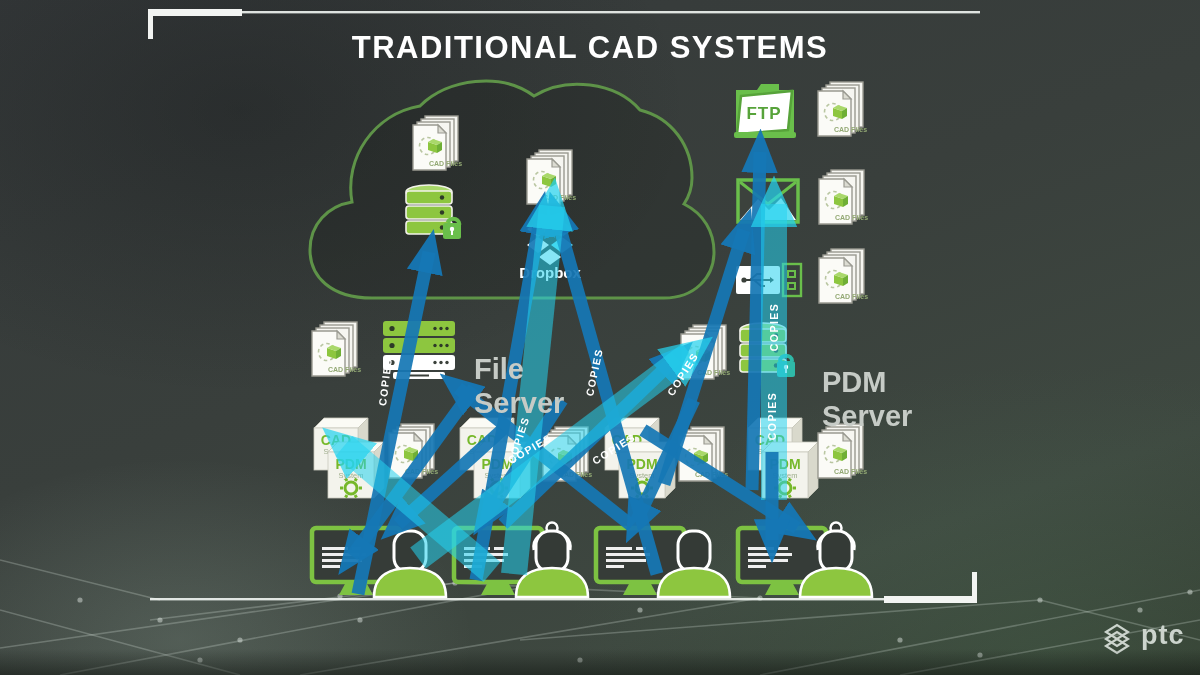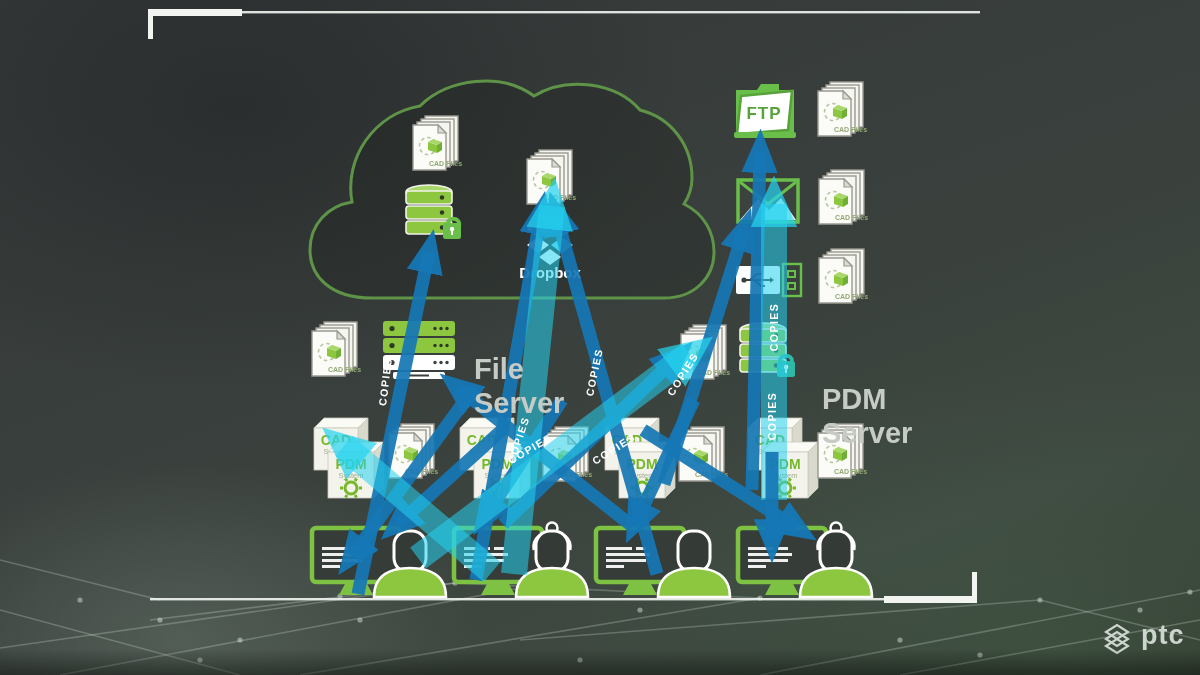--- a/index.html
+++ b/index.html
@@ -11,21 +11,21 @@
       radial-gradient(600px 380px at 240px 110px, rgba(18,20,22,0.35), rgba(0,0,0,0) 75%),
       linear-gradient(160deg,#35393a 0%,#393f3c 45%,#3e4840 78%,#32392f 100%);
   }
   #stage:after{content:"";position:absolute;left:0;right:0;bottom:0;height:26px;
     background:linear-gradient(rgba(0,0,0,0),rgba(12,16,12,0.5));pointer-events:none;}
   .abs{position:absolute;}
   #title{left:0;width:1180px;top:30px;text-align:center;color:#fff;
     font-size:31px;font-weight:700;letter-spacing:1.5px;}
   .server-label{color:#c6cbc6;font-size:29px;font-weight:700;line-height:34px;width:110px;margin-top:36px;}
   #file-server-label{left:474px;top:316px;}
-  #pdm-server-label{left:822px;top:346px;}
+  #pdm-server-label{left:822px;top:329px;}
   #ptc-logo{left:1100px;top:620px;display:flex;gap:7px;color:#ccd4cd;}
   #ptc-logo .brand{font-size:27px;font-weight:700;letter-spacing:1px;}
   svg text{font-family:"Liberation Sans",sans-serif;}
 </style>
 </head>
 <body>
 
 <div id="stage">
   <svg id="diagram" class="abs" width="1200" height="675" viewBox="0 0 1200 675">
     <defs>
@@ -466,20 +466,21 @@
         <text transform="translate(522,441) rotate(-72)" font-size="10.5" font-weight="700" fill="#fff" letter-spacing="1.5" text-anchor="middle">COPIES</text>
         <text transform="translate(598,373) rotate(-78)" font-size="10.5" font-weight="700" fill="#fff" letter-spacing="1.5" text-anchor="middle">COPIES</text>
         <text transform="translate(616,452) rotate(-32)" font-size="10.5" font-weight="700" fill="#fff" letter-spacing="1.5" text-anchor="middle">COPIES</text>
         <text transform="translate(686,376) rotate(-58)" font-size="10.5" font-weight="700" fill="#fff" letter-spacing="1.5" text-anchor="middle">COPIES</text>
         <text transform="translate(778,327) rotate(-90)" font-size="10.5" font-weight="700" fill="#fff" letter-spacing="1.5" text-anchor="middle">COPIES</text>
         <text transform="translate(776,416) rotate(-90)" font-size="10.5" font-weight="700" fill="#fff" letter-spacing="1.5" text-anchor="middle">COPIES</text>
         <text transform="translate(532,452) rotate(-30)" font-size="10.5" font-weight="700" fill="#fff" letter-spacing="1.5" text-anchor="middle">COPIES</text>
       </g>
   </svg>
 
+  <div id="title" class="abs">TRADITIONAL CAD SYSTEMS</div>
   <div id="file-server-label" class="abs server-label">File Server</div>
   <div id="pdm-server-label" class="abs server-label">PDM Server</div>
 
   <div id="ptc-logo" class="abs">
     <svg width="34" height="36" viewBox="0 0 34 36">
       <path d="M6 12 L17 5 L28 12 L17 19 Z" fill="none" stroke="#ccd4cd" stroke-width="2.2"></path>
       <path d="M6 19 L17 12 L28 19 L17 26 Z" fill="none" stroke="#ccd4cd" stroke-width="2.2"></path>
       <path d="M6 26 L17 19 L28 26 L17 33 Z" fill="none" stroke="#ccd4cd" stroke-width="2.2"></path>
     </svg>
     <span class="brand">ptc</span>

